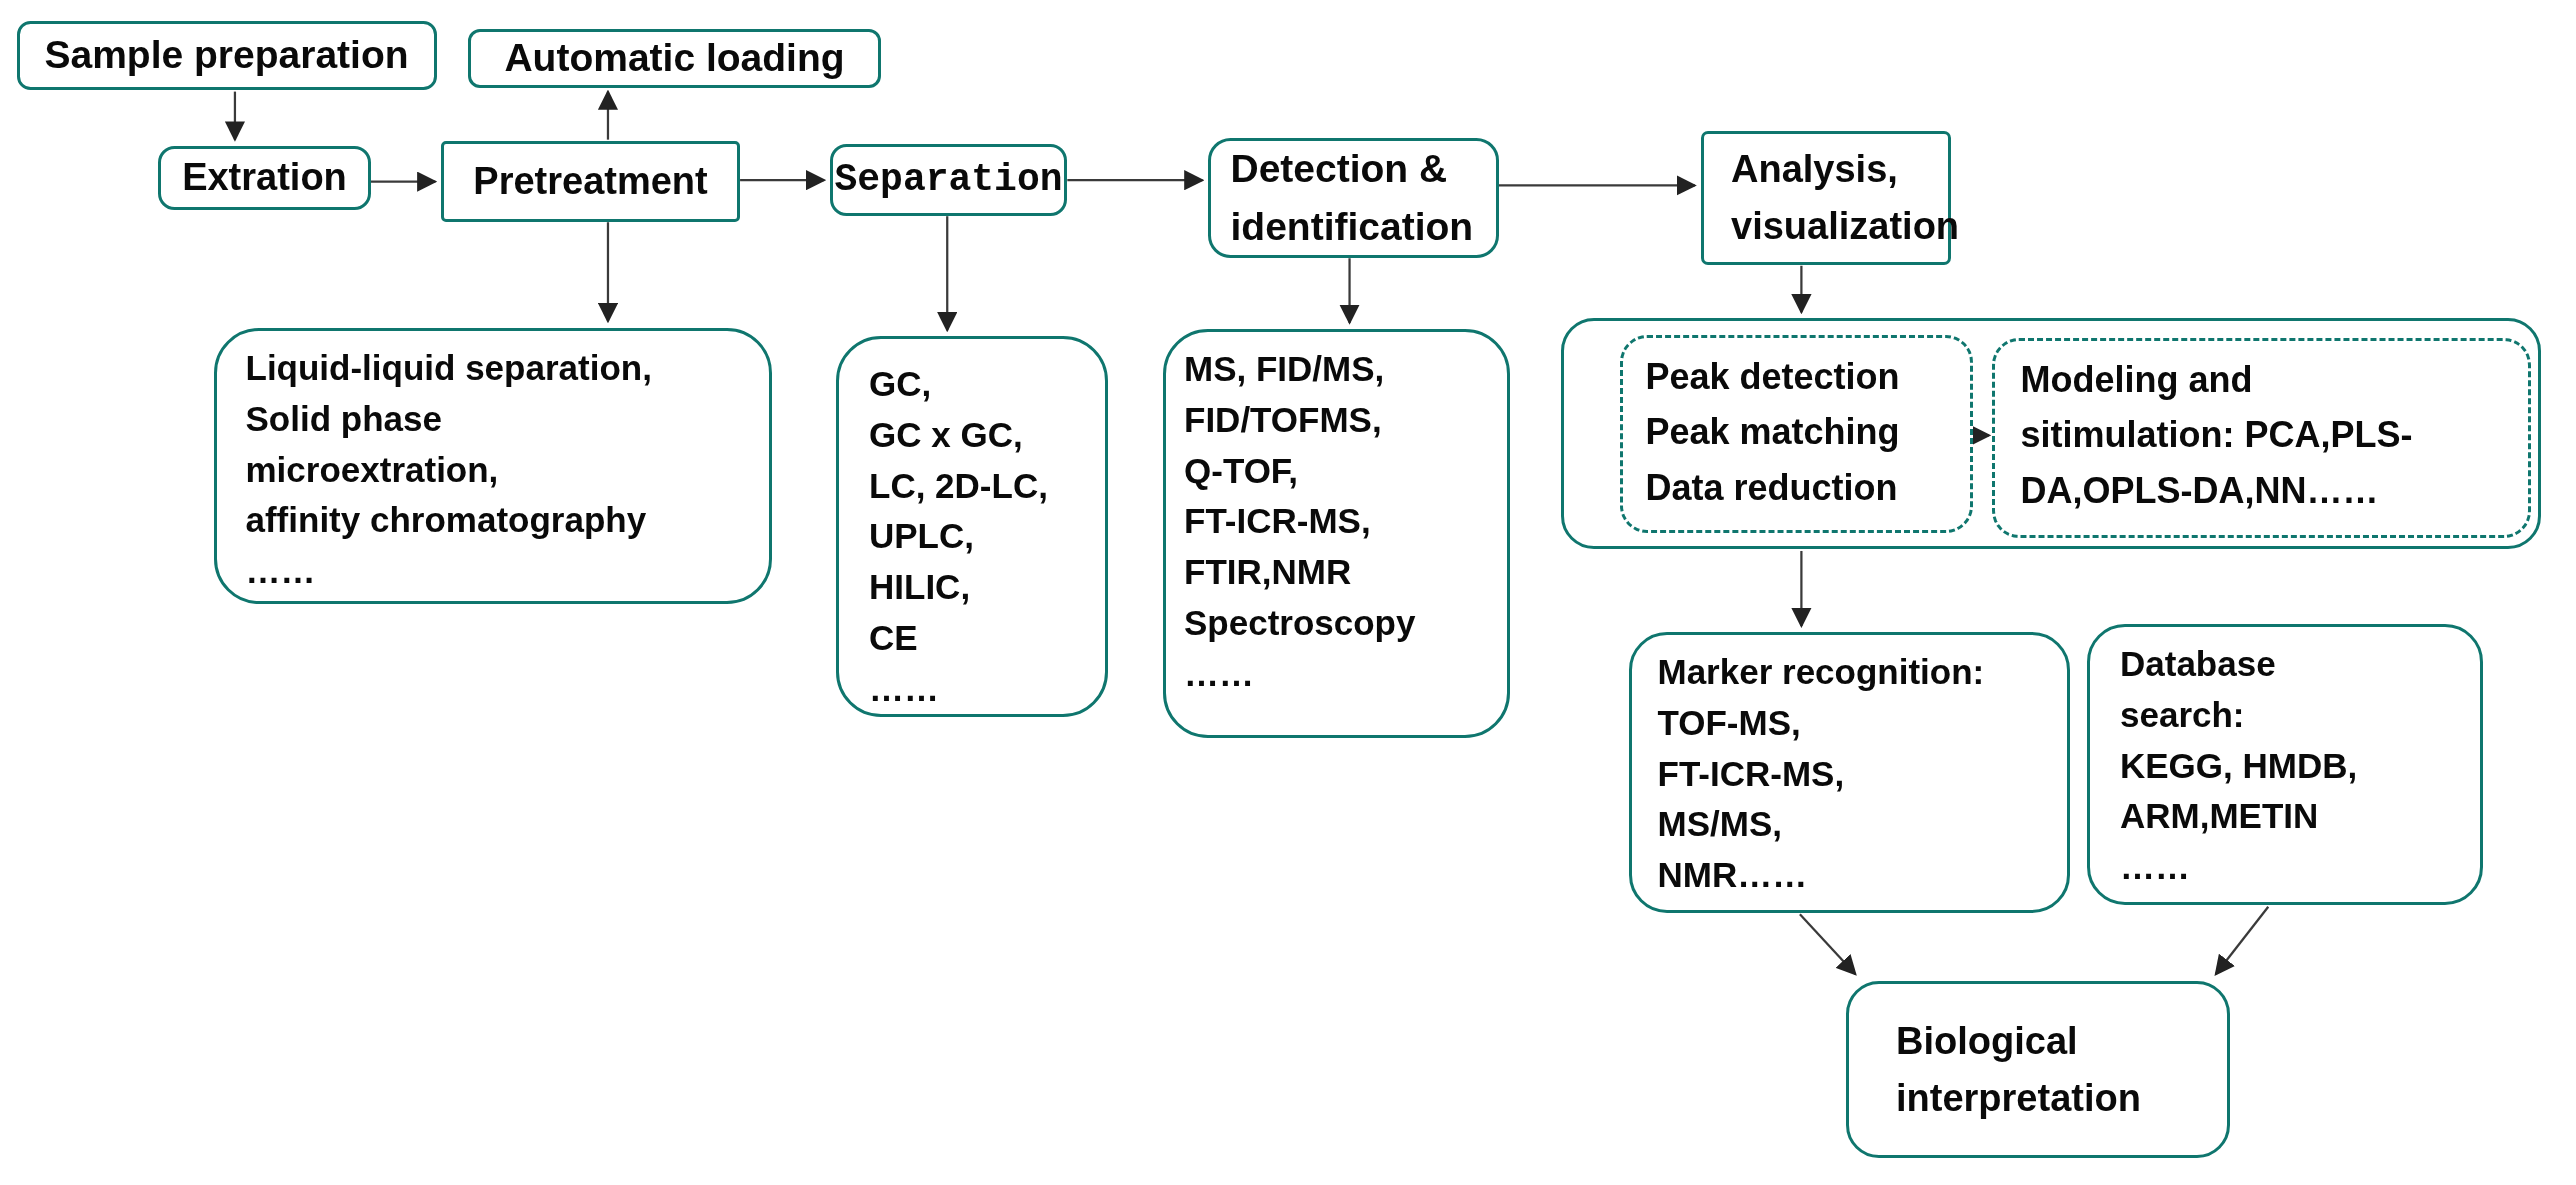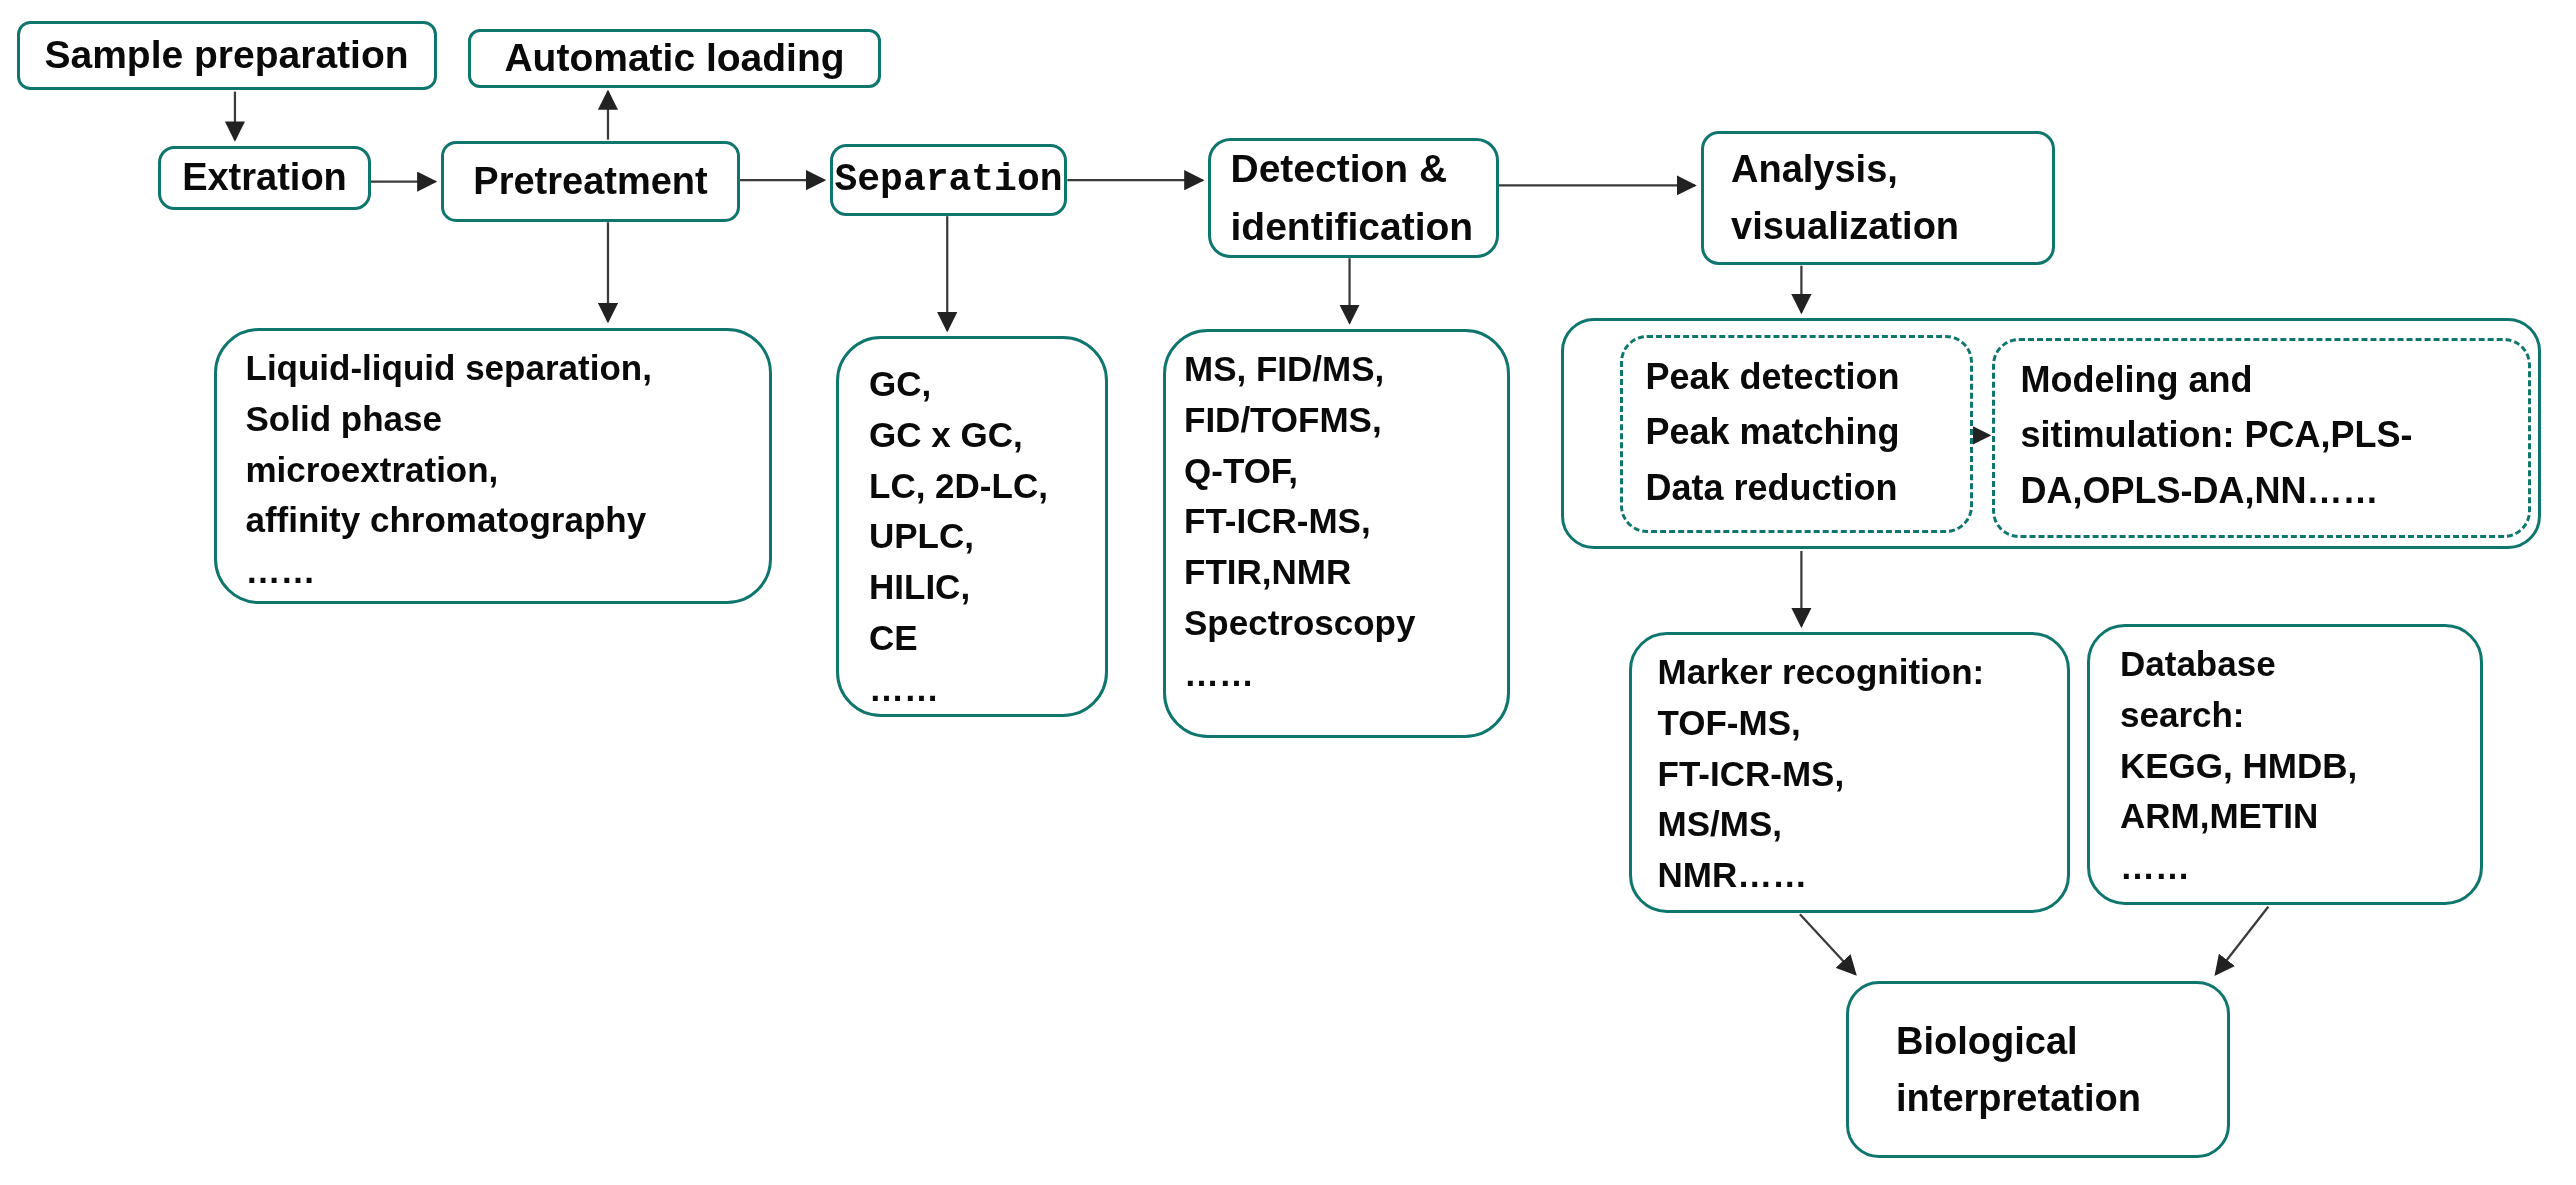--- a/index.html
+++ b/index.html
@@ -55,28 +55,28 @@
       <line x1="3022" y1="1208" x2="2952" y2="1298" marker-end="url(#ah)"></line>
     </g>
   </svg>
 
   <div class="node center" style="left:16.5px; top:21px; width:420px; height:69px; border-radius:13.5px; font-size:39px;">Sample preparation</div>
 
   <div class="node center" style="left:468px; top:28.5px; width:413px; height:59px; border-radius:12px; font-size:39px;">Automatic loading</div>
 
   <div class="node center" style="left:158px; top:146px; width:213px; height:64px; border-radius:16.5px; font-size:38px;">Extration</div>
 
-  <div class="node center" style="left:441px; top:141px; width:299px; height:81px; border-radius:15px; font-size:38px;">Pretreatment</div>
+  <div class="node center" style="left:441px; top:141px; width:299px; height:81px; border-radius:5px; font-size:38px;">Pretreatment</div>
 
   <div class="node center" style="left:830px; top:144px; width:237px; height:72px; border-radius:16.5px; font-size:38px;font-family:Liberation Mono, monospace;">Separation</div>
 
   <div class="node vcenter" style="left:1208px; top:138px; width:291px; height:120px; border-radius:22.5px; font-size:39px; padding-left:19.5px; line-height:1.5;">Detection &amp;
 identification</div>
 
-  <div class="node vcenter" style="left:1701px; top:131px; width:354px; height:134px; border-radius:18px; font-size:38px; padding-left:27px; line-height:1.5;">Analysis,
+  <div class="node vcenter" style="left:1701px; top:131px; width:250px; height:134px; border-radius:7px; font-size:38px; padding-left:27px; line-height:1.5;">Analysis,
 visualization</div>
 
   <div class="node" style="left:214px; top:328px; width:558px; height:276px; border-radius:45px; font-size:35px; padding:12px 28.5px;">Liquid-liquid separation,
 Solid phase
 microextration,
 affinity chromatography
 ……</div>
 
   <div class="node" style="left:836px; top:336px; width:272px; height:381px; border-radius:45px; font-size:35px; padding:20px 30px;">GC,
 GC x GC,

